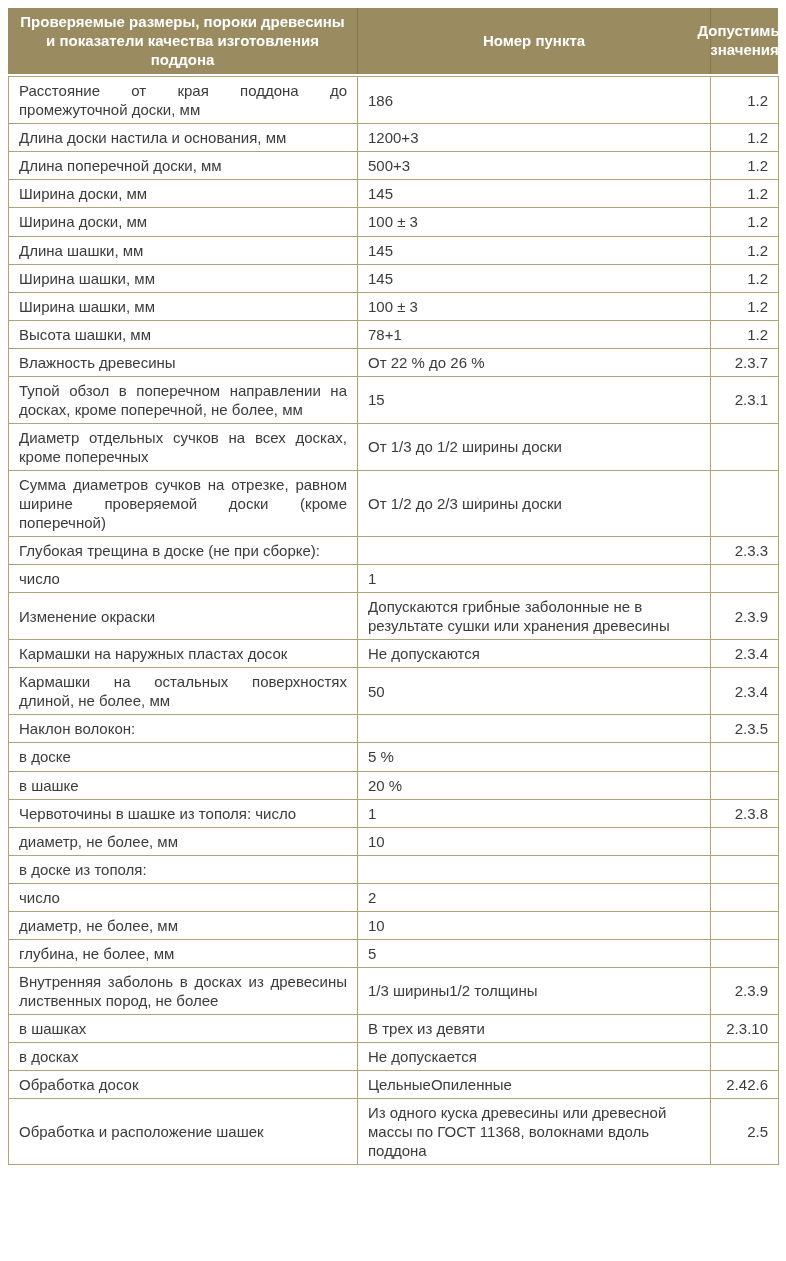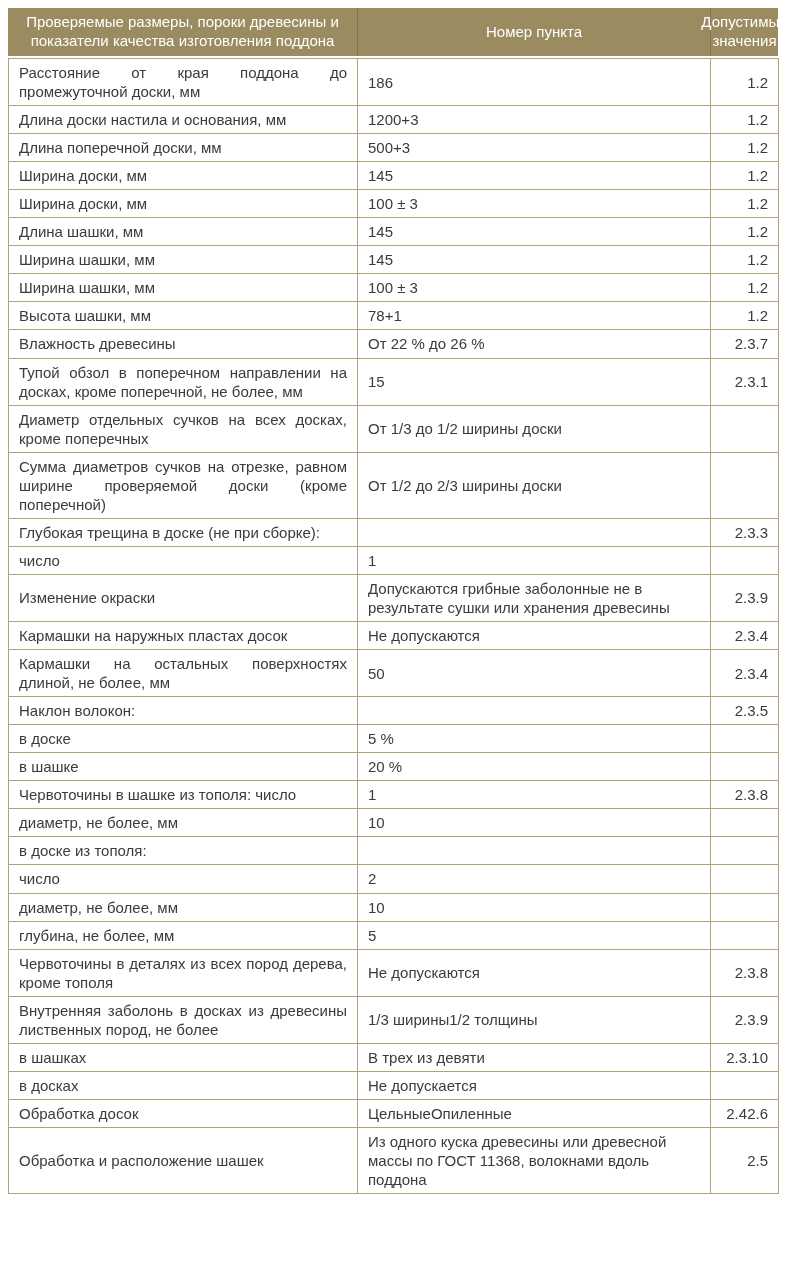--- a/index.html
+++ b/index.html
@@ -12,21 +12,21 @@
     width: 770px;
     padding: 8px;
     background: #ffffff;
   }
   
   .thead {
     display: grid;
     grid-template-columns: 349px 353px 68px;
     background: var(--header-bg, #9a8c60);
     color: var(--header-text, #ffffff);
-    font-weight: normal;
+    font-weight: bold;
   }
   .th {
     display: flex;
     align-items: center;
     justify-content: center;
     text-align: center;
     box-sizing: border-box;
     min-height: 48px;
     padding: 5px 8px;
     font-size: 15px;
@@ -204,25 +204,20 @@
           <td class="col-param">диаметр, не более, мм</td>
           <td class="col-value">10</td>
           <td class="col-point"></td>
         </tr>
         <tr>
           <td class="col-param">глубина, не более, мм</td>
           <td class="col-value">5</td>
           <td class="col-point"></td>
         </tr>
         <tr>
-          <td class="col-param">Червоточины в деталях из всех пород дерева, кроме тополя</td>
-          <td class="col-value">Не допускаются</td>
-          <td class="col-point">2.3.8</td>
-        </tr>
-        <tr>
           <td class="col-param">Внутренняя заболонь в досках из древесины лиственных пород, не более</td>
           <td class="col-value">1/3 ширины1/2 толщины</td>
           <td class="col-point">2.3.9</td>
         </tr>
         <tr>
           <td class="col-param">в шашках</td>
           <td class="col-value">В трех из девяти</td>
           <td class="col-point">2.3.10</td>
         </tr>
         <tr>

